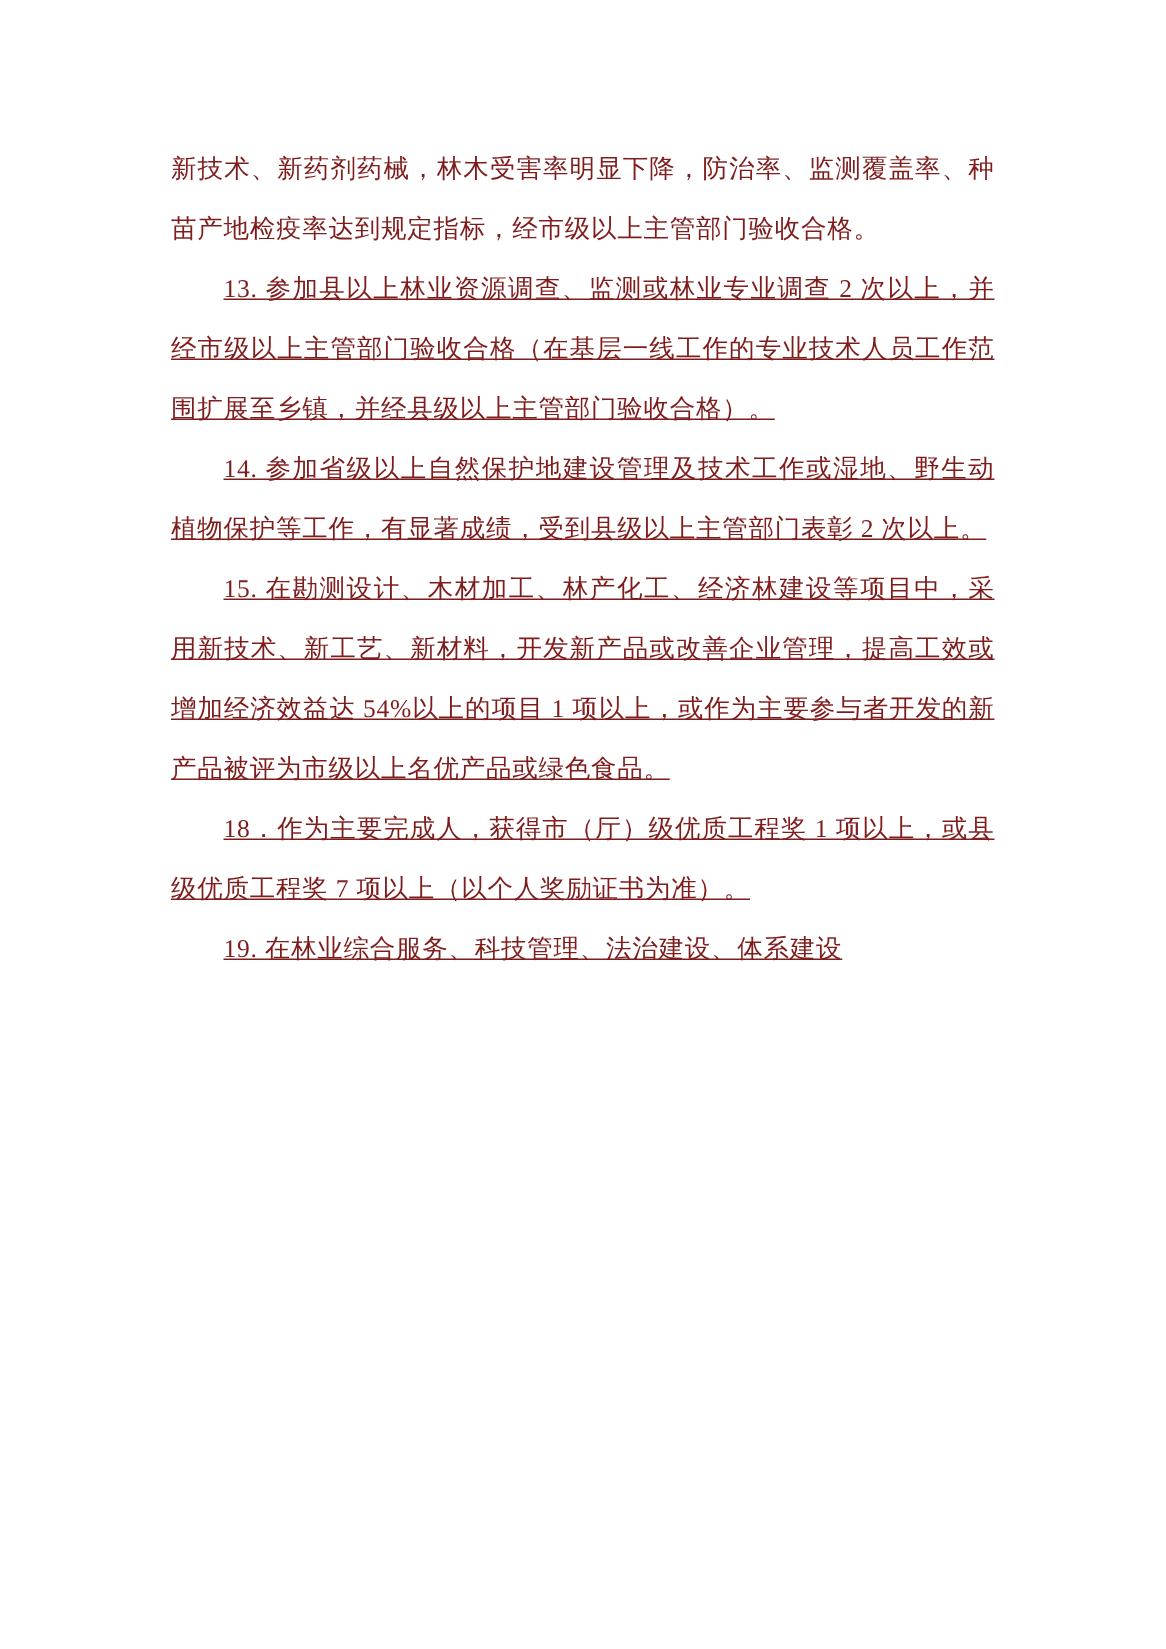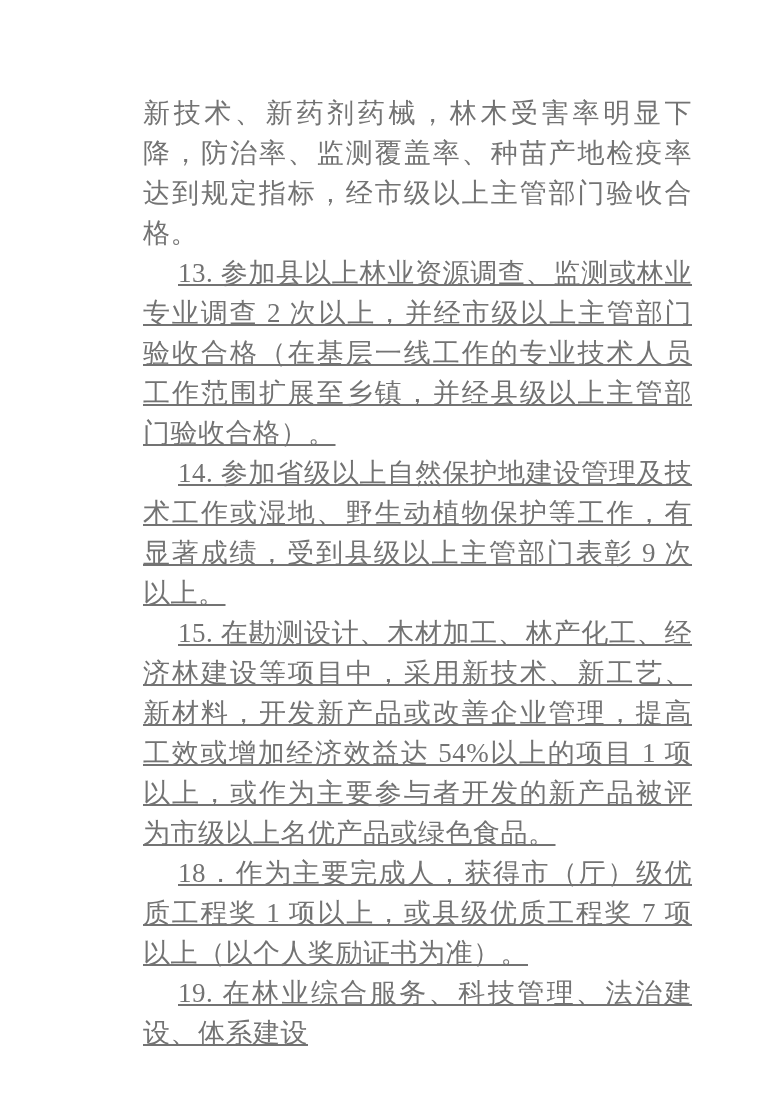--- a/index.html
+++ b/index.html
@@ -13,41 +13,40 @@
     height: 1099px;
     background: #ffffff;
     overflow: hidden;
   }
   .doc-body {
     position: absolute;
     left: 114px;
     top: 93px;
     width: 549px;
     font-family: "Liberation Serif", "DejaVu Serif", serif;
-    font-size: 27px;
+    font-size: 17px;
     line-height: 40px;
-    color: #737373;
+    color: #7f1d1d;
     text-align: justify;
     letter-spacing: 0.5px;
-    margin-left: 29px;
   }
   .doc-body p.para {
     margin: 0;
     padding: 0;
   }
   .doc-body p.para.indent {
     text-indent: 35px;
     text-decoration: underline;
   }
 </style>
 </head>
 <body>
 
 <div class="doc-page">
   <div class="doc-body">
       <p class="para">新技术、新药剂药械，林木受害率明显下降，防治率、监测覆盖率、种苗产地检疫率达到规定指标，经市级以上主管部门验收合格。</p>
       <p class="para indent">13. 参加县以上林业资源调查、监测或林业专业调查 2 次以上，并经市级以上主管部门验收合格（在基层一线工作的专业技术人员工作范围扩展至乡镇，并经县级以上主管部门验收合格）。</p>
-      <p class="para indent">14. 参加省级以上自然保护地建设管理及技术工作或湿地、野生动植物保护等工作，有显著成绩，受到县级以上主管部门表彰 9 次以上。</p>
+      <p class="para indent">14. 参加省级以上自然保护地建设管理及技术工作或湿地、野生动植物保护等工作，有显著成绩，受到县级以上主管部门表彰 2 次以上。</p>
       <p class="para indent">15. 在勘测设计、木材加工、林产化工、经济林建设等项目中，采用新技术、新工艺、新材料，开发新产品或改善企业管理，提高工效或增加经济效益达 54%以上的项目 1 项以上，或作为主要参与者开发的新产品被评为市级以上名优产品或绿色食品。</p>
       <p class="para indent">18．作为主要完成人，获得市（厅）级优质工程奖 1 项以上，或县级优质工程奖 7 项以上（以个人奖励证书为准）。</p>
       <p class="para indent">19. 在林业综合服务、科技管理、法治建设、体系建设</p>
     </div>
 </div>
 
 </body></html>

